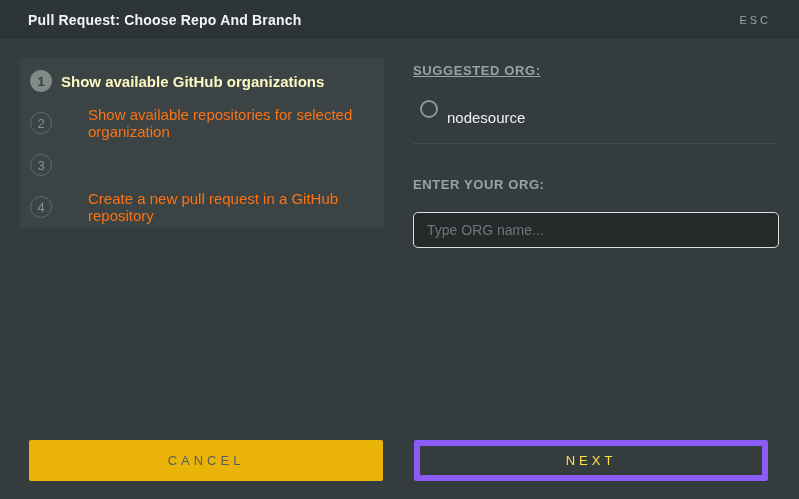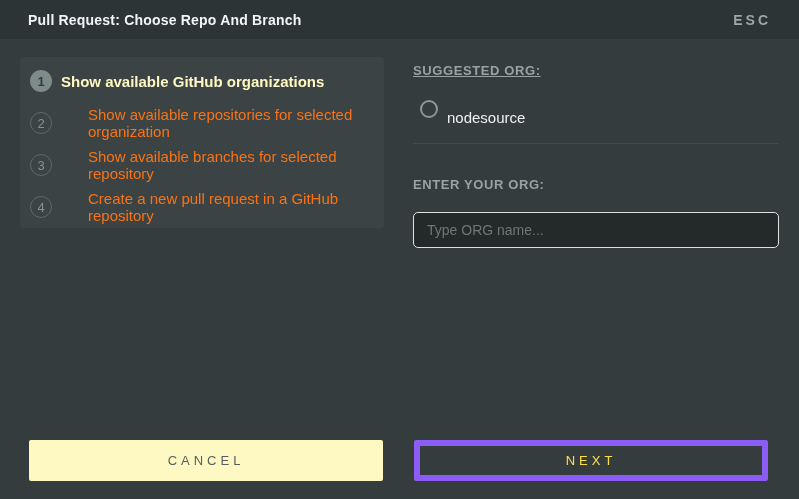--- a/index.html
+++ b/index.html
@@ -26,22 +26,22 @@
     padding: 4px 28px;
   }
   .header-title {
     color: #f2f5f5;
     font-size: 14px;
     font-weight: bold;
     letter-spacing: 0.2px;
   }
   .esc-label {
     color: #9da6a6;
-    font-size: 14px;
-    font-weight: bold;
+    font-size: 11px;
+    font-weight: normal;
     letter-spacing: 3px;
     cursor: pointer;
   }
 
   
   .steps-card {
     position: absolute;
     left: 20px;
     top: 57px;
     width: 364px;
@@ -152,21 +152,21 @@
     width: 354px;
     height: 41px;
     font-family: "Liberation Sans", sans-serif;
     font-size: 13px;
     letter-spacing: 4px;
     border-radius: 2px;
     cursor: pointer;
   }
   .cancel-btn {
     left: 29px;
-    background: #fef9c3;
+    background: #eab308;
     border: none;
     color: #565f5f;
   }
   .next-btn {
     left: 414px;
     background: transparent;
     border: 6px solid #8b5cf6;
     color: #fde047;
     cursor: default;
   }
@@ -185,21 +185,20 @@
     <div class="step active">
       <div class="step-circle">1</div>
       <div class="step-label">Show available GitHub organizations</div>
     </div>
     <div class="step inactive">
       <div class="step-circle">2</div>
       <div class="step-label">Show available repositories for selected organization</div>
     </div>
     <div class="step inactive">
       <div class="step-circle">3</div>
-      <div class="step-label">Show available branches for selected repository</div>
     </div>
     <div class="step inactive">
       <div class="step-circle">4</div>
       <div class="step-label">Create a new pull request in a GitHub repository</div>
     </div>
   </div>
 
   <div class="right-col">
     <div class="section-heading suggested-heading">SUGGESTED ORG:</div>
 

